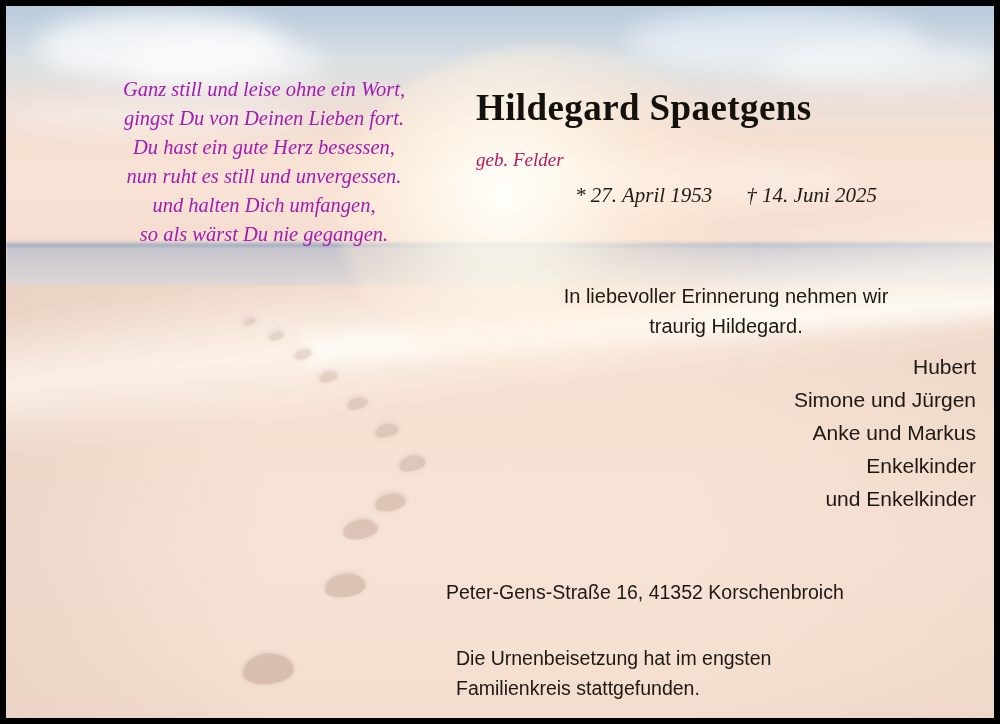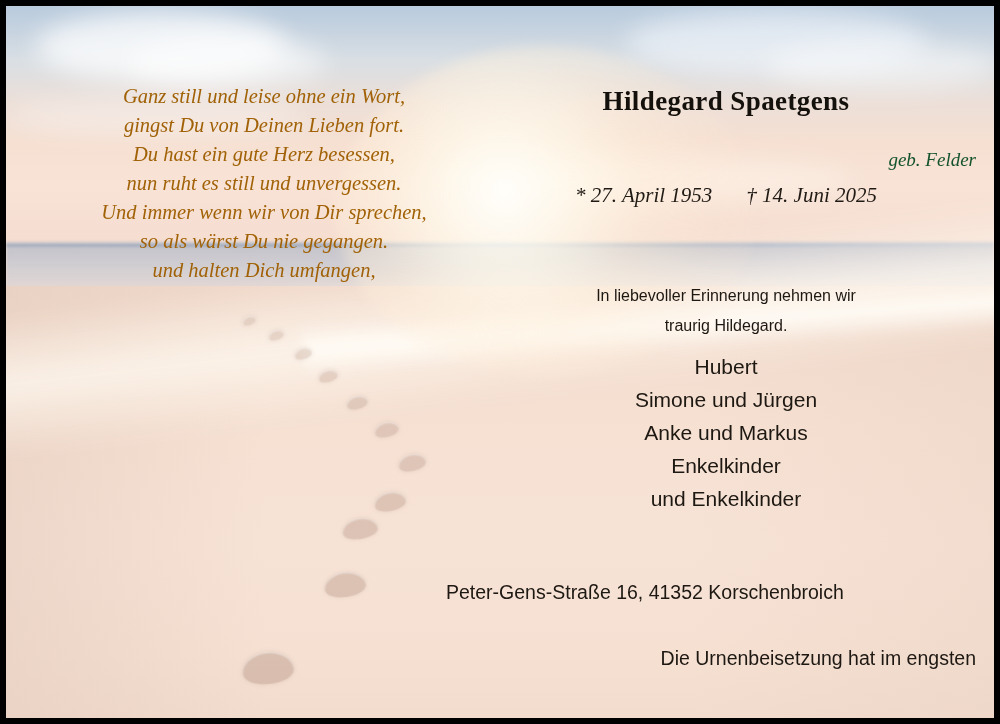--- a/index.html
+++ b/index.html
@@ -152,82 +152,81 @@
     background: rgba(198,166,150,0.45);
     box-shadow: 0 1px 2px rgba(255,255,255,0.6) inset,
                 0 0 4px rgba(190,160,145,0.3);
     filter: blur(0.6px);
   }
 
   
   .poem {
     position: absolute;
     left: 48px;
-    top: 76px;
+    top: 69px;
     width: 420px;
     text-align: center;
     font-style: italic;
     font-size: 20.5px;
     line-height: 29px;
-    color: #a16207;
+    color: #a21caf;
   }
   .poem div { white-space: nowrap; }
 
   .name {
     position: absolute;
     left: 470px;
     top: 80px;
     width: 500px;
-    text-align: center;
-    font-size: 27px;
+    font-size: 37px;
     font-weight: bold;
     letter-spacing: 0.4px;
     color: #14100c;
     font-family: Liberation Serif, serif;
   }
   .maiden {
     position: absolute;
     left: 470px;
     top: 143px;
     width: 500px;
-    text-align: right;
+    text-align: left;
     font-size: 19px;
     font-style: italic;
-    color: #14532d;
+    color: #be185d;
   }
   .dates {
     position: absolute;
     left: 470px;
     top: 177px;
     width: 500px;
     text-align: center;
     font-size: 21px;
     font-style: italic;
     color: #201a14;
   }
   .dates .born { margin-right: 34px; }
 
   .memorial {
     position: absolute;
     left: 470px;
     top: 275px;
     width: 500px;
     text-align: center;
-    font-size: 16px;
+    font-size: 20px;
     line-height: 30px;
     color: #1d1812;
     font-family: "Liberation Sans", sans-serif;
   }
 
   .family {
     position: absolute;
     left: 470px;
     top: 344px;
     width: 500px;
-    text-align: center;
+    text-align: right;
     font-size: 21px;
     line-height: 33px;
     color: #1d1812;
     font-family: "Liberation Sans", sans-serif;
   }
 
   .address {
     position: absolute;
     left: 440px;
     top: 575px;
@@ -236,21 +235,21 @@
     font-size: 19.5px;
     color: #1d1812;
     font-family: "Liberation Sans", sans-serif;
   }
 
   .notice {
     position: absolute;
     left: 450px;
     top: 637px;
     width: 520px;
-    text-align: right;
+    text-align: left;
     font-size: 19.5px;
     line-height: 30px;
     color: #1d1812;
     font-family: "Liberation Sans", sans-serif;
   }
 </style>
 </head>
 <body>
 
 <div class="card">
@@ -284,23 +283,22 @@
         <div class="footprint" style="left: 318px; top: 566px; width: 42px; height: 25px; transform: rotate(-8deg); background: rgba(190, 158, 142, 0.48);"></div>
         <div class="footprint" style="left: 236px; top: 646px; width: 52px; height: 32px; transform: rotate(-6deg); background: rgba(190, 158, 142, 0.5);"></div>
       </div>
   </div>
 
   <div class="poem">
     <div>Ganz still und leise ohne ein Wort,</div>
     <div>gingst Du von Deinen Lieben fort.</div>
     <div>Du hast ein gute Herz besessen,</div>
     <div>nun ruht es still und unvergessen.</div>
-    <div>Und immer wenn wir von Dir sprechen,</div>
+    <div>und halten Dich umfangen,</div>
     <div>so als wärst Du nie gegangen.</div>
-    <div>und halten Dich umfangen,</div>
   </div>
 
   <div class="name">Hildegard Spaetgens</div>
   <div class="maiden">geb. Felder</div>
 
   <div class="dates">
     <span class="born">* 27. April 1953</span><span>† 14. Juni 2025</span>
   </div>
 
   <div class="memorial">
@@ -313,15 +311,16 @@
     <div>Simone und Jürgen</div>
     <div>Anke und Markus</div>
     <div>Enkelkinder</div>
     <div>und Enkelkinder</div>
   </div>
 
   <div class="address">Peter-Gens-Straße 16, 41352 Korschenbroich</div>
 
   <div class="notice">
     <div>Die Urnenbeisetzung hat im engsten</div>
+    <div>Familienkreis stattgefunden.</div>
   </div>
 
 </div>
 
 </body></html>

